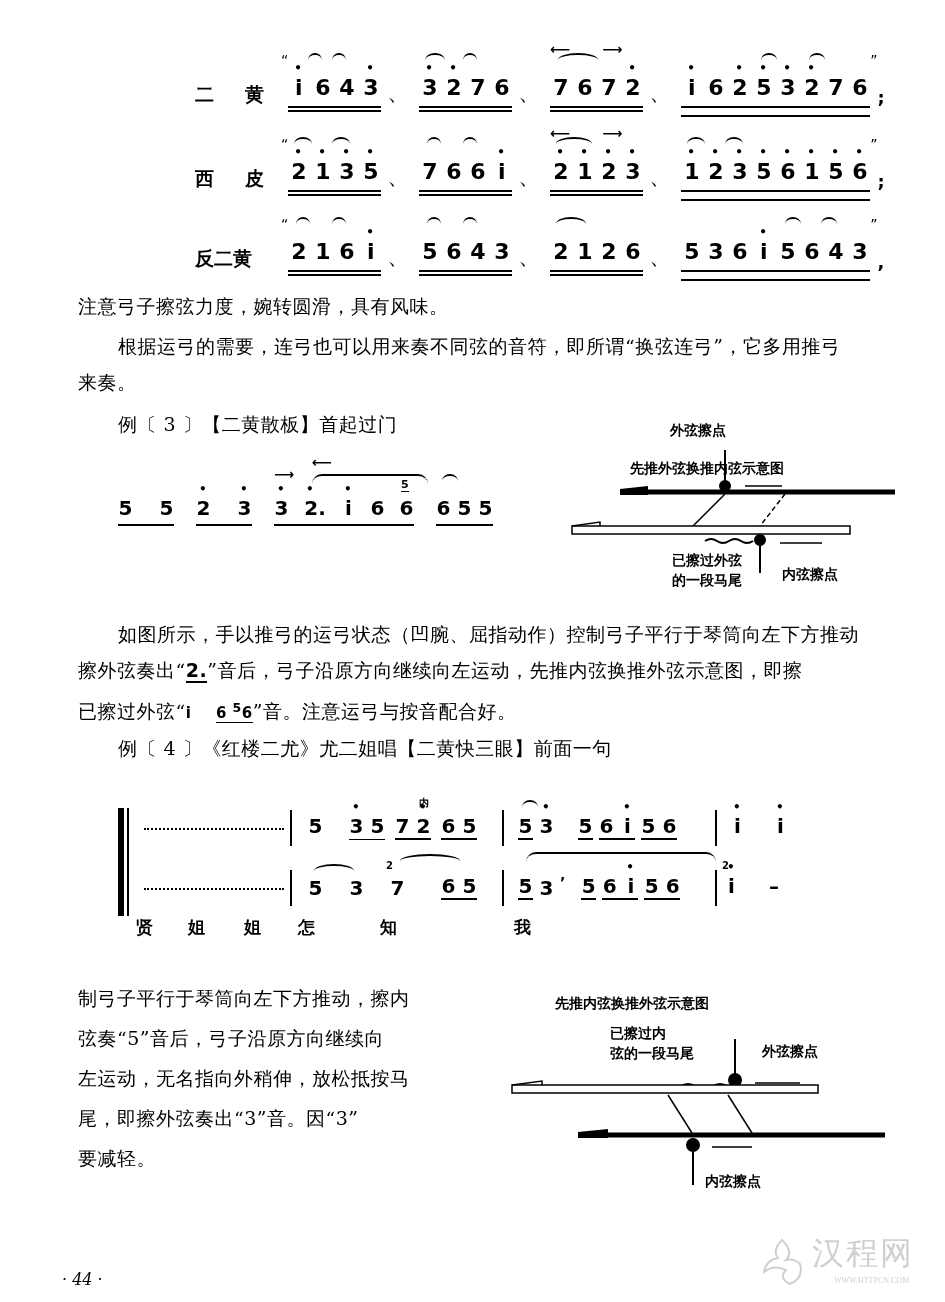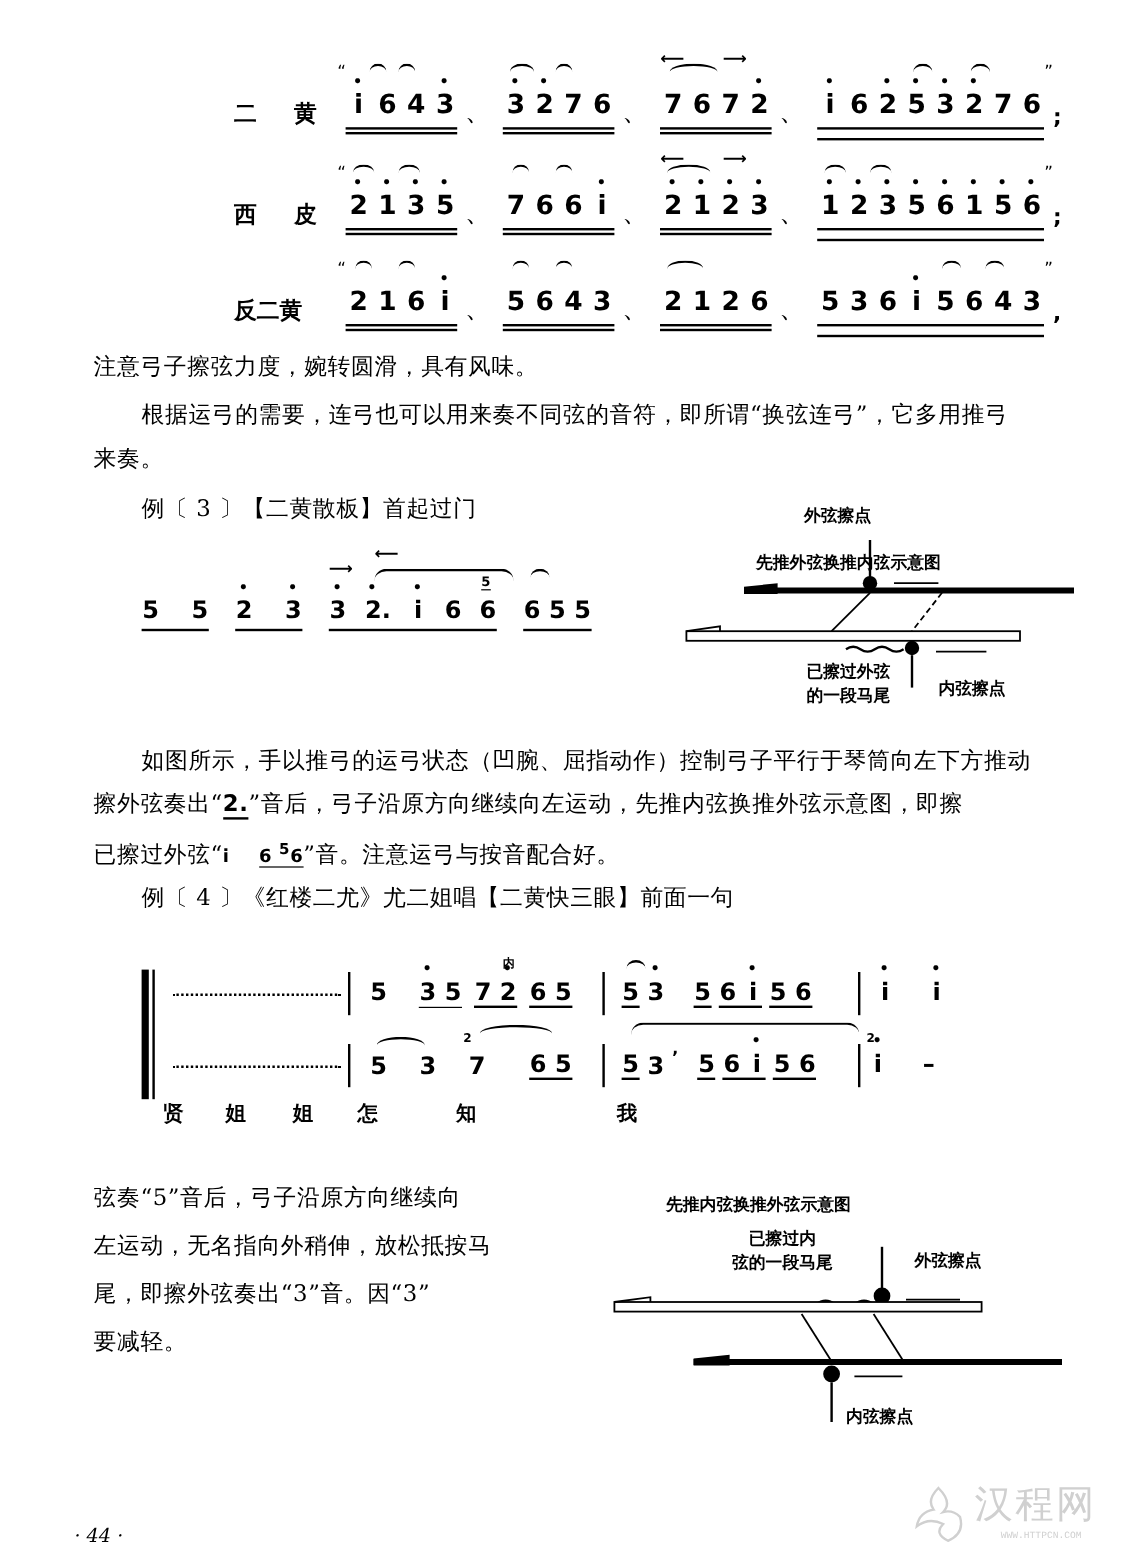--- a/index.html
+++ b/index.html
@@ -331,29 +331,30 @@
     <span class="abs" style="left:0">贤</span>
     <span class="abs" style="left:52px">姐</span>
     <span class="abs" style="left:108px">姐</span>
     <span class="abs" style="left:162px">怎</span>
     <span class="abs" style="left:244px">知</span>
     <span class="abs" style="left:378px">我</span>
   </div>
 </div>
 
 <div class="abs para cn" style="left:78px; top:978px; width:370px;">
+  <div>制弓子平行于琴筒向左下方推动，擦内</div>
   <div>弦奏“5”音后，弓子沿原方向继续向</div>
   <div>左运动，无名指向外稍伸，放松抵按马</div>
   <div>尾，即擦外弦奏出“3”音。因“3”</div>
   <div>要减轻。</div>
 </div>
 
 <div class="abs" style="left:500px; top:995px; width:390px; height:200px;">
   <div class="abs diagram-title cn" style="left:55px; top:0;">先推内弦换推外弦示意图</div>
-  <div class="abs diagram-lbl cn" style="left:110px; top:28px; text-align:center;">
+  <div class="abs diagram-lbl cn" style="left:110px; top:28px; text-align:left;">
     <div>已擦过内</div>
       <div>弦的一段马尾</div>
   </div>
   <div class="abs diagram-lbl cn" style="left:262px; top:46px;">外弦擦点</div>
   <svg class="abs" style="left:0; top:0;" width="390" height="200" viewBox="0 0 390 200">
     <line x1="235" y1="44" x2="235" y2="82" stroke="#000" stroke-width="2"></line>
     <path d="M180 92 q8 -6 16 0 t16 0 t16 0" fill="none" stroke="#000" stroke-width="2"></path>
     <circle cx="235" cy="85" r="7" fill="#000"></circle>
     <line x1="255" y1="88" x2="300" y2="88" stroke="#000" stroke-width="1.5"></line>
     <rect x="12" y="90" width="306" height="8" fill="#fff" stroke="#000" stroke-width="1.5"></rect>
@@ -368,14 +369,14 @@
   </svg>
   <div class="abs diagram-lbl cn" style="left:205px; top:176px;">内弦擦点</div>
 </div>
 
 <div class="abs" style="left:62px; top:1270px; font-size:16px; font-style:italic; font-family:'DejaVu Serif',serif;">· 44 ·</div>
 <div class="abs watermark" style="left:760px; top:1232px; width:180px; height:60px;">
   <svg class="abs" style="left:0;top:4px" width="44" height="50" viewBox="0 0 44 50">
     <path d="M22 4 q-10 10 -4 18 q-12 2 -14 14 q10 -8 22 -2 q-8 8 4 14 q14 -6 10 -20 q-6 -6 -14 -4 q8 -8 -4 -20 z" fill="none" stroke="#d0d0d0" stroke-width="2"></path>
   </svg>
   <div class="abs cn" style="left:52px; top:0; font-size:32px; letter-spacing:2px;">汉程网</div>
-  <div class="abs" style="left:74px; top:44px; font-size:8px; font-family:Liberation Mono, monospace;">WWW.HTTPCN.COM</div>
+  <div class="abs" style="left:74px; top:44px; font-size:8px; font-family:Liberation Serif, serif;">WWW.HTTPCN.COM</div>
 </div>
 
 </body></html>

